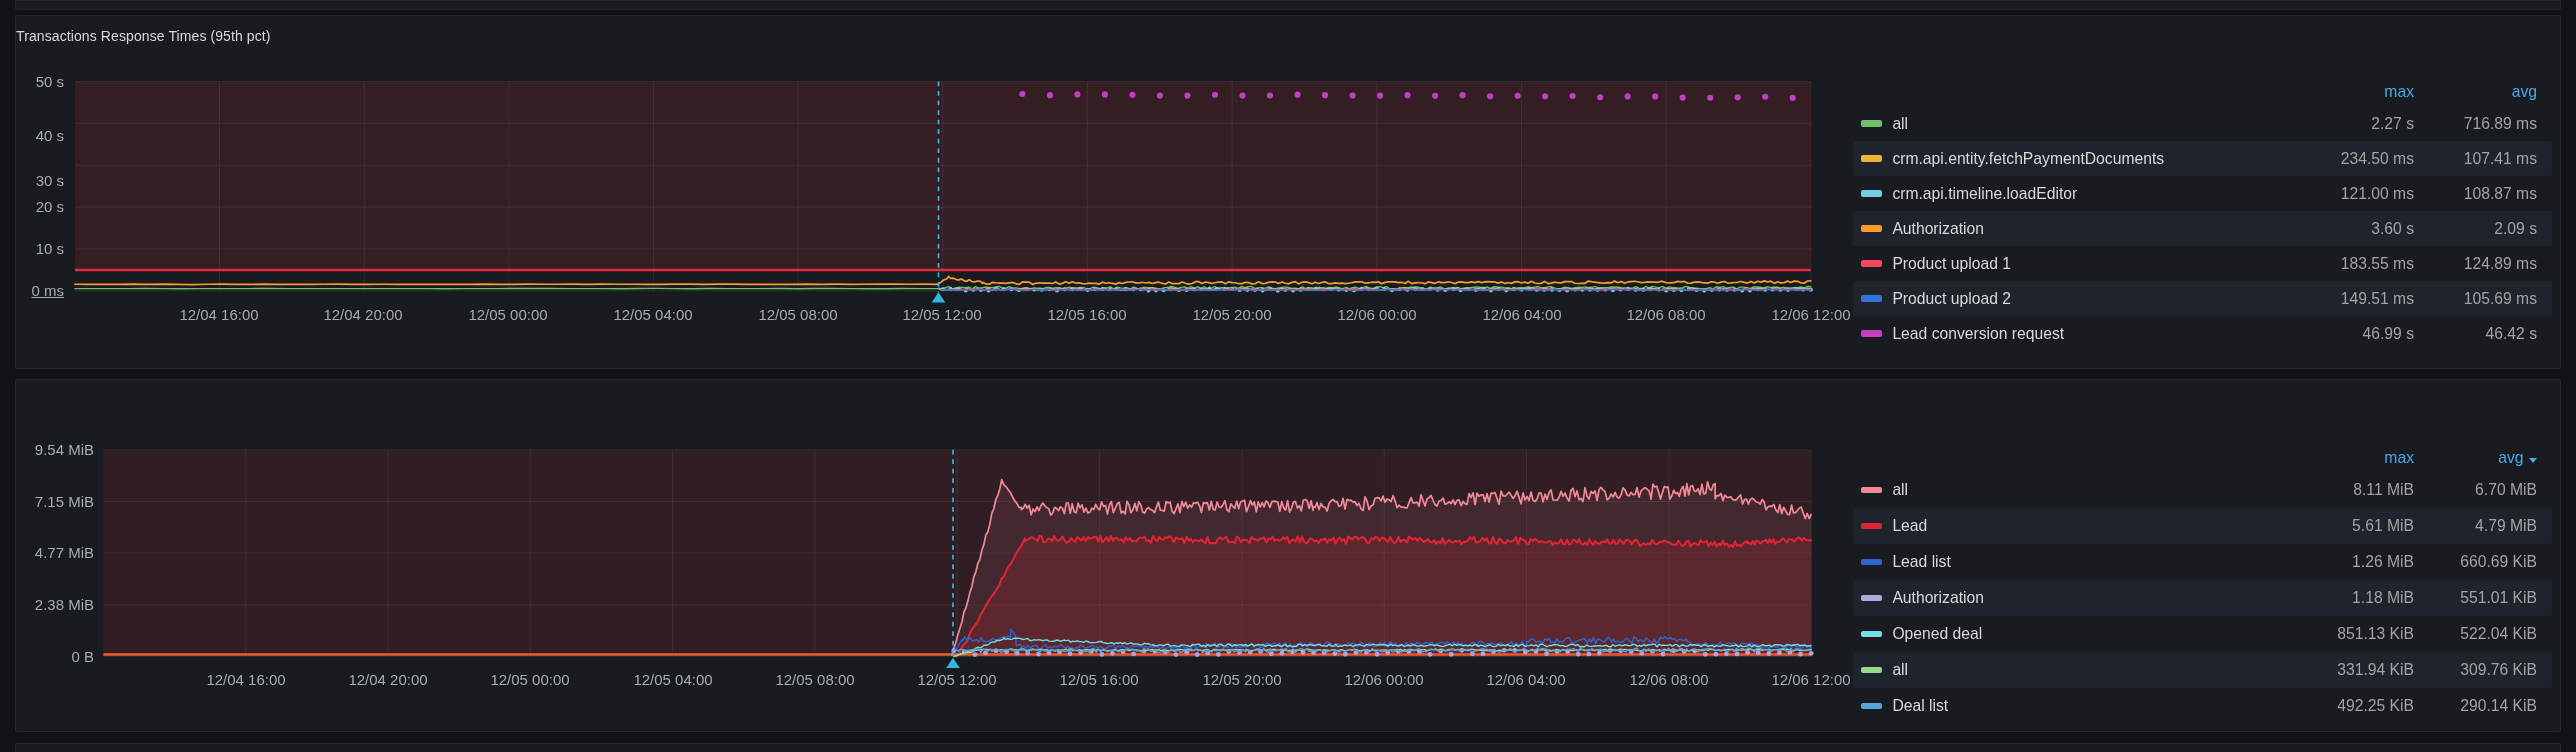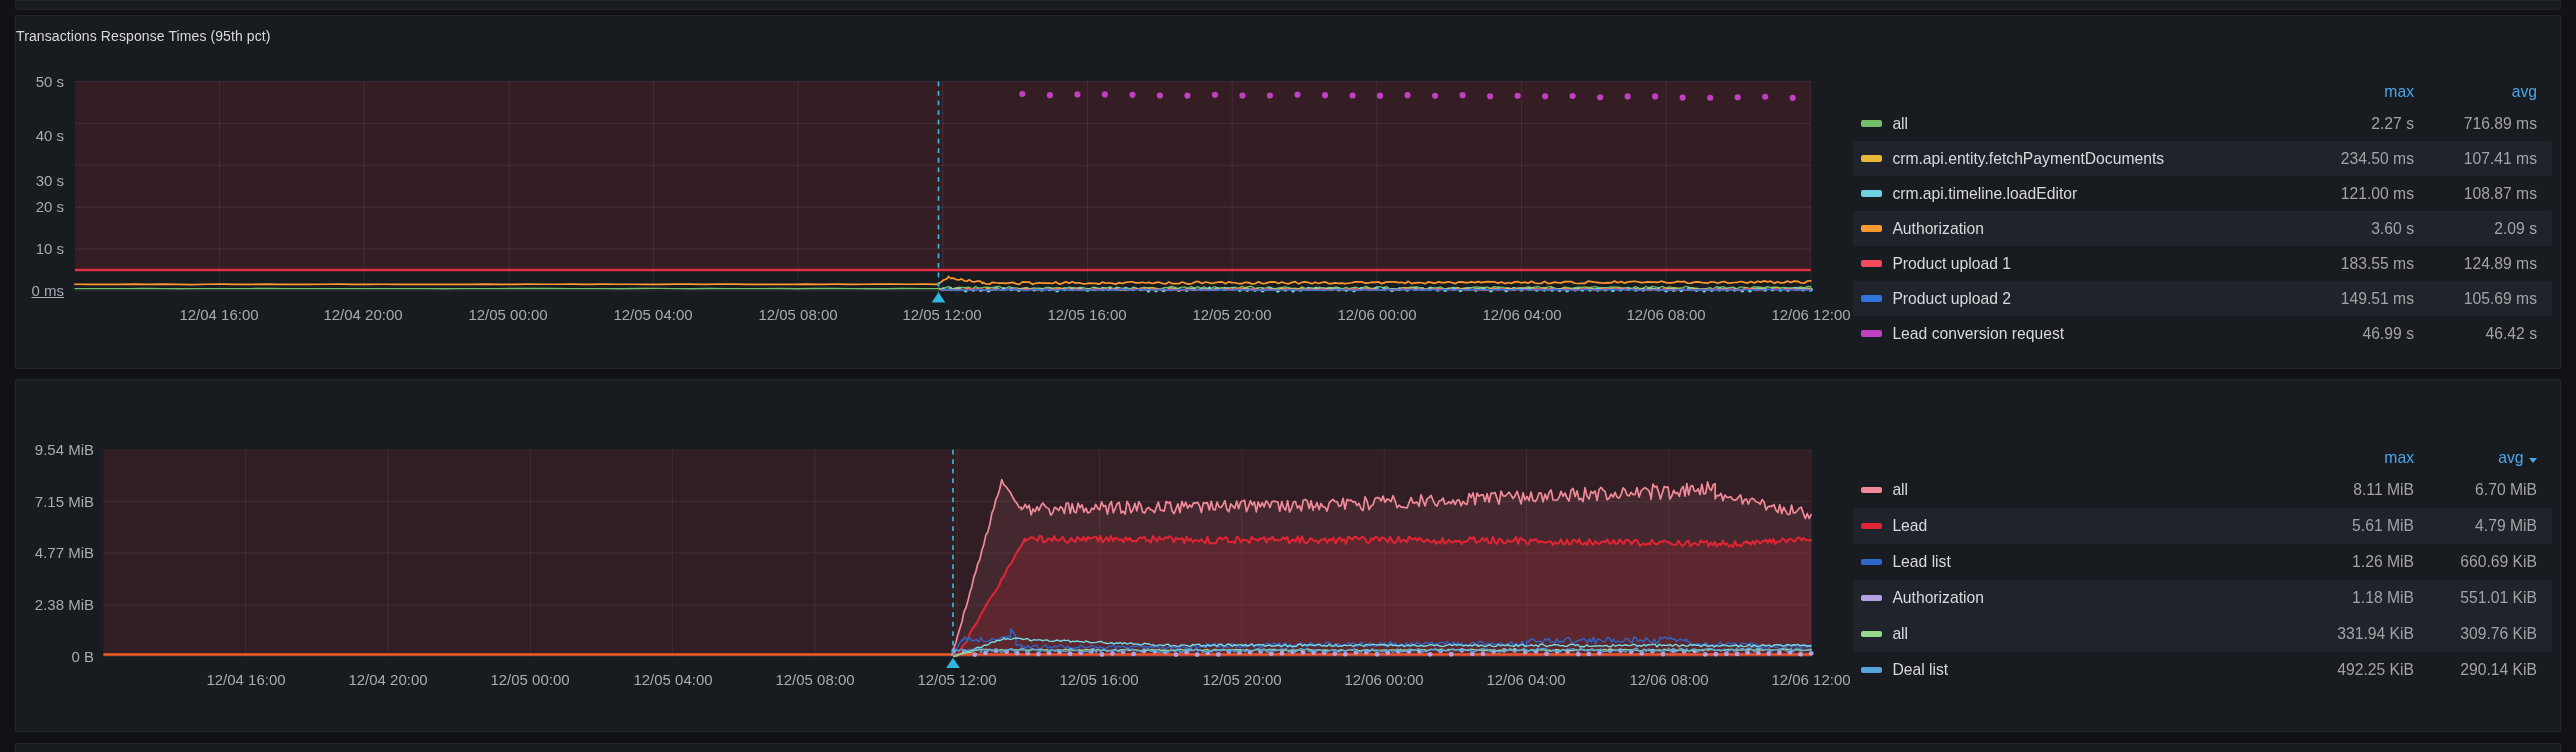--- a/index.html
+++ b/index.html
@@ -444,20 +444,28 @@
         <span class="lg-val">660.69 KiB</span>
       </div>
       <div class="lg-row striped">
         <div class="lg-name">
           <span class="swatch" style="background: rgb(179, 163, 227);"></span>
           <span>Authorization</span>
         </div>
         <span class="lg-val">1.18 MiB</span>
         <span class="lg-val">551.01 KiB</span>
       </div>
+      <div class="lg-row">
+        <div class="lg-name">
+          <span class="swatch" style="background: rgb(115, 223, 227);"></span>
+          <span>Opened deal</span>
+        </div>
+        <span class="lg-val">851.13 KiB</span>
+        <span class="lg-val">522.04 KiB</span>
+      </div>
       <div class="lg-row striped">
         <div class="lg-name">
           <span class="swatch" style="background: rgb(150, 217, 141);"></span>
           <span>all</span>
         </div>
         <span class="lg-val">331.94 KiB</span>
         <span class="lg-val">309.76 KiB</span>
       </div>
       <div class="lg-row">
         <div class="lg-name">

